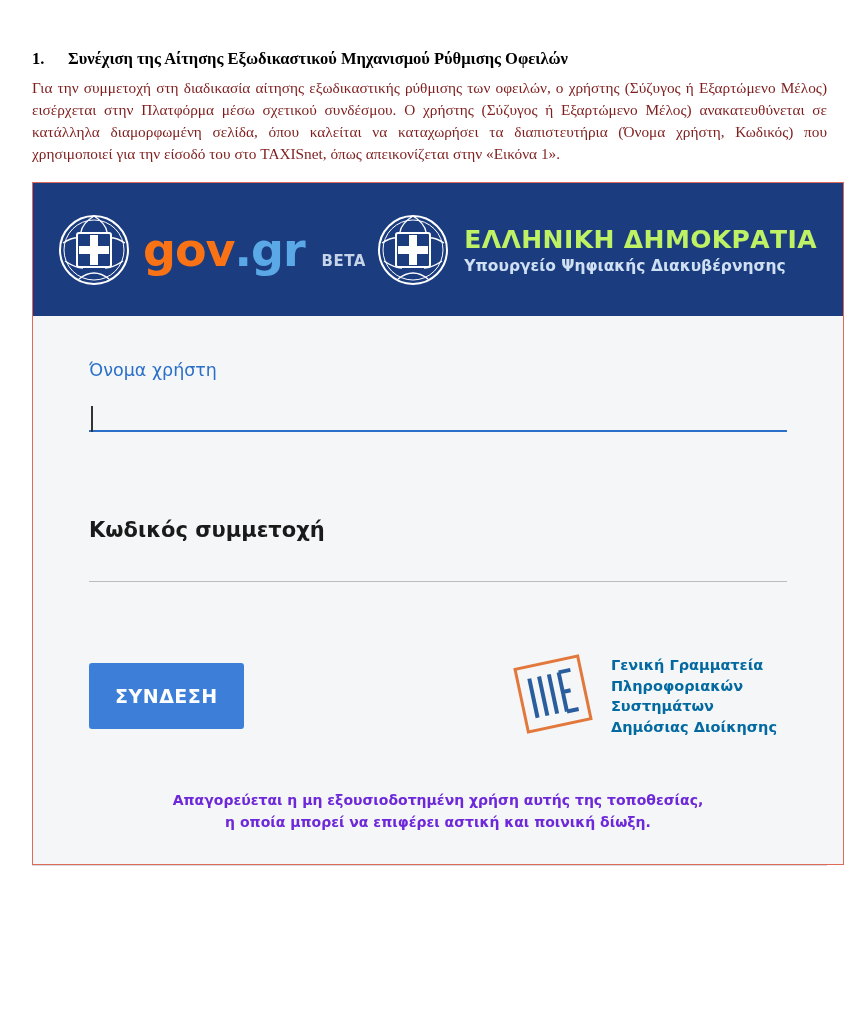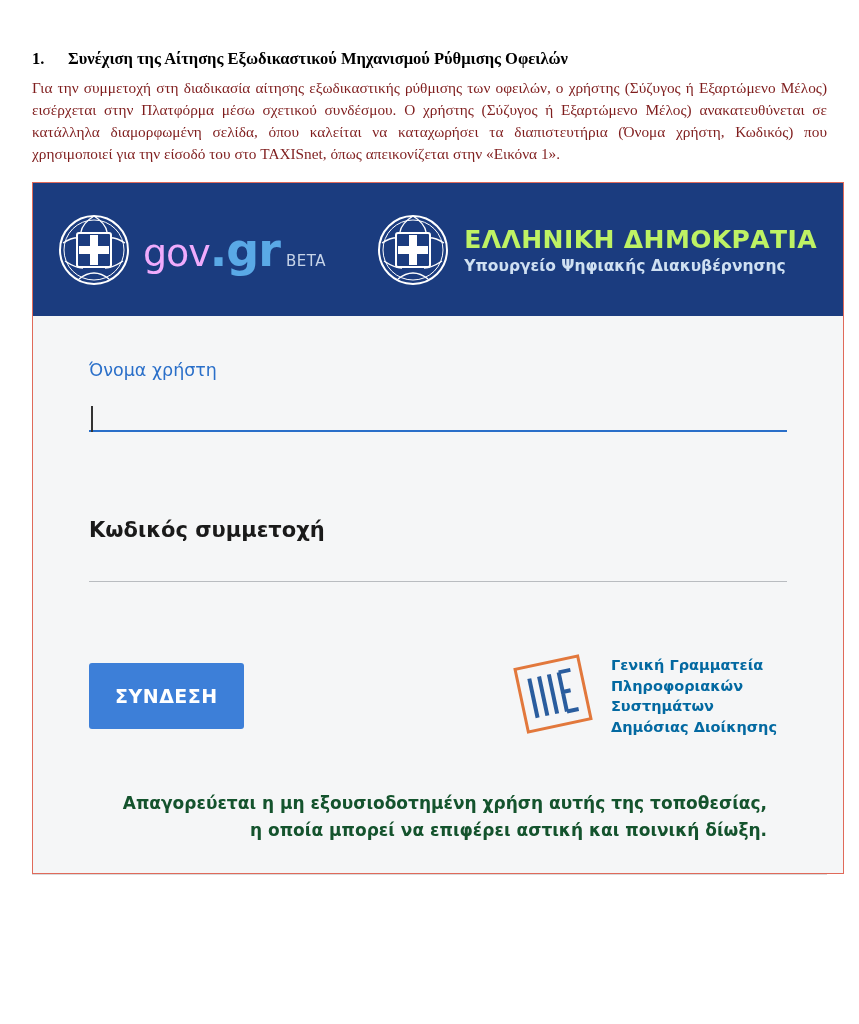--- a/index.html
+++ b/index.html
@@ -79,36 +79,36 @@
     flex: 0 0 74px;
     position: relative;
   }
   .emblem svg { display: block; }
   .govgr-wordmark {
     display: flex;
     align-items: baseline;
     font-family: "DejaVu Sans", sans-serif;
   }
   .govgr-wordmark .w1 {
-    color: #f0abfc;
-    font-size: 38px;
-    font-weight: normal;
+    color: #f97316;
+    font-size: 46px;
+    font-weight: bold;
     letter-spacing: -1px;
   }
   .govgr-wordmark .w2 {
     color: #5aa9e6;
     font-size: 46px;
     font-weight: bold;
     letter-spacing: -1px;
   }
   .govgr-wordmark .beta {
     color: #c7d4e8;
     font-size: 15px;
-    font-weight: normal;
-    margin-left: 6px;
+    font-weight: bold;
+    margin-left: 17px;
     letter-spacing: 0.5px;
   }
   .brand-right {
     display: flex;
     align-items: center;
     gap: 14px;
   }
   .brand-right-text {
     font-family: "DejaVu Sans", sans-serif;
     line-height: 1.25;
@@ -207,24 +207,24 @@
     margin-right: 10px;
   }
   .gsis-text {
     font-family: "DejaVu Sans", sans-serif;
     color: #0369a1;
     font-size: 14.5px;
     font-weight: bold;
     line-height: 1.42;
   }
   .disclaimer {
-    text-align: right;
-    font-family: "DejaVu Sans", sans-serif;
-    color: #14532d;
-    font-size: 17px;
+    text-align: center;
+    font-family: "DejaVu Sans", sans-serif;
+    color: #6d28d9;
+    font-size: 14px;
     font-weight: bold;
     line-height: 1.55;
     padding: 46px 20px 30px 20px;
   }
   .figure-bottom-strip {
     height: 38px;
     background: #ffffff;
     border-top: 1px solid #d9dadc;
   }
 </style>

